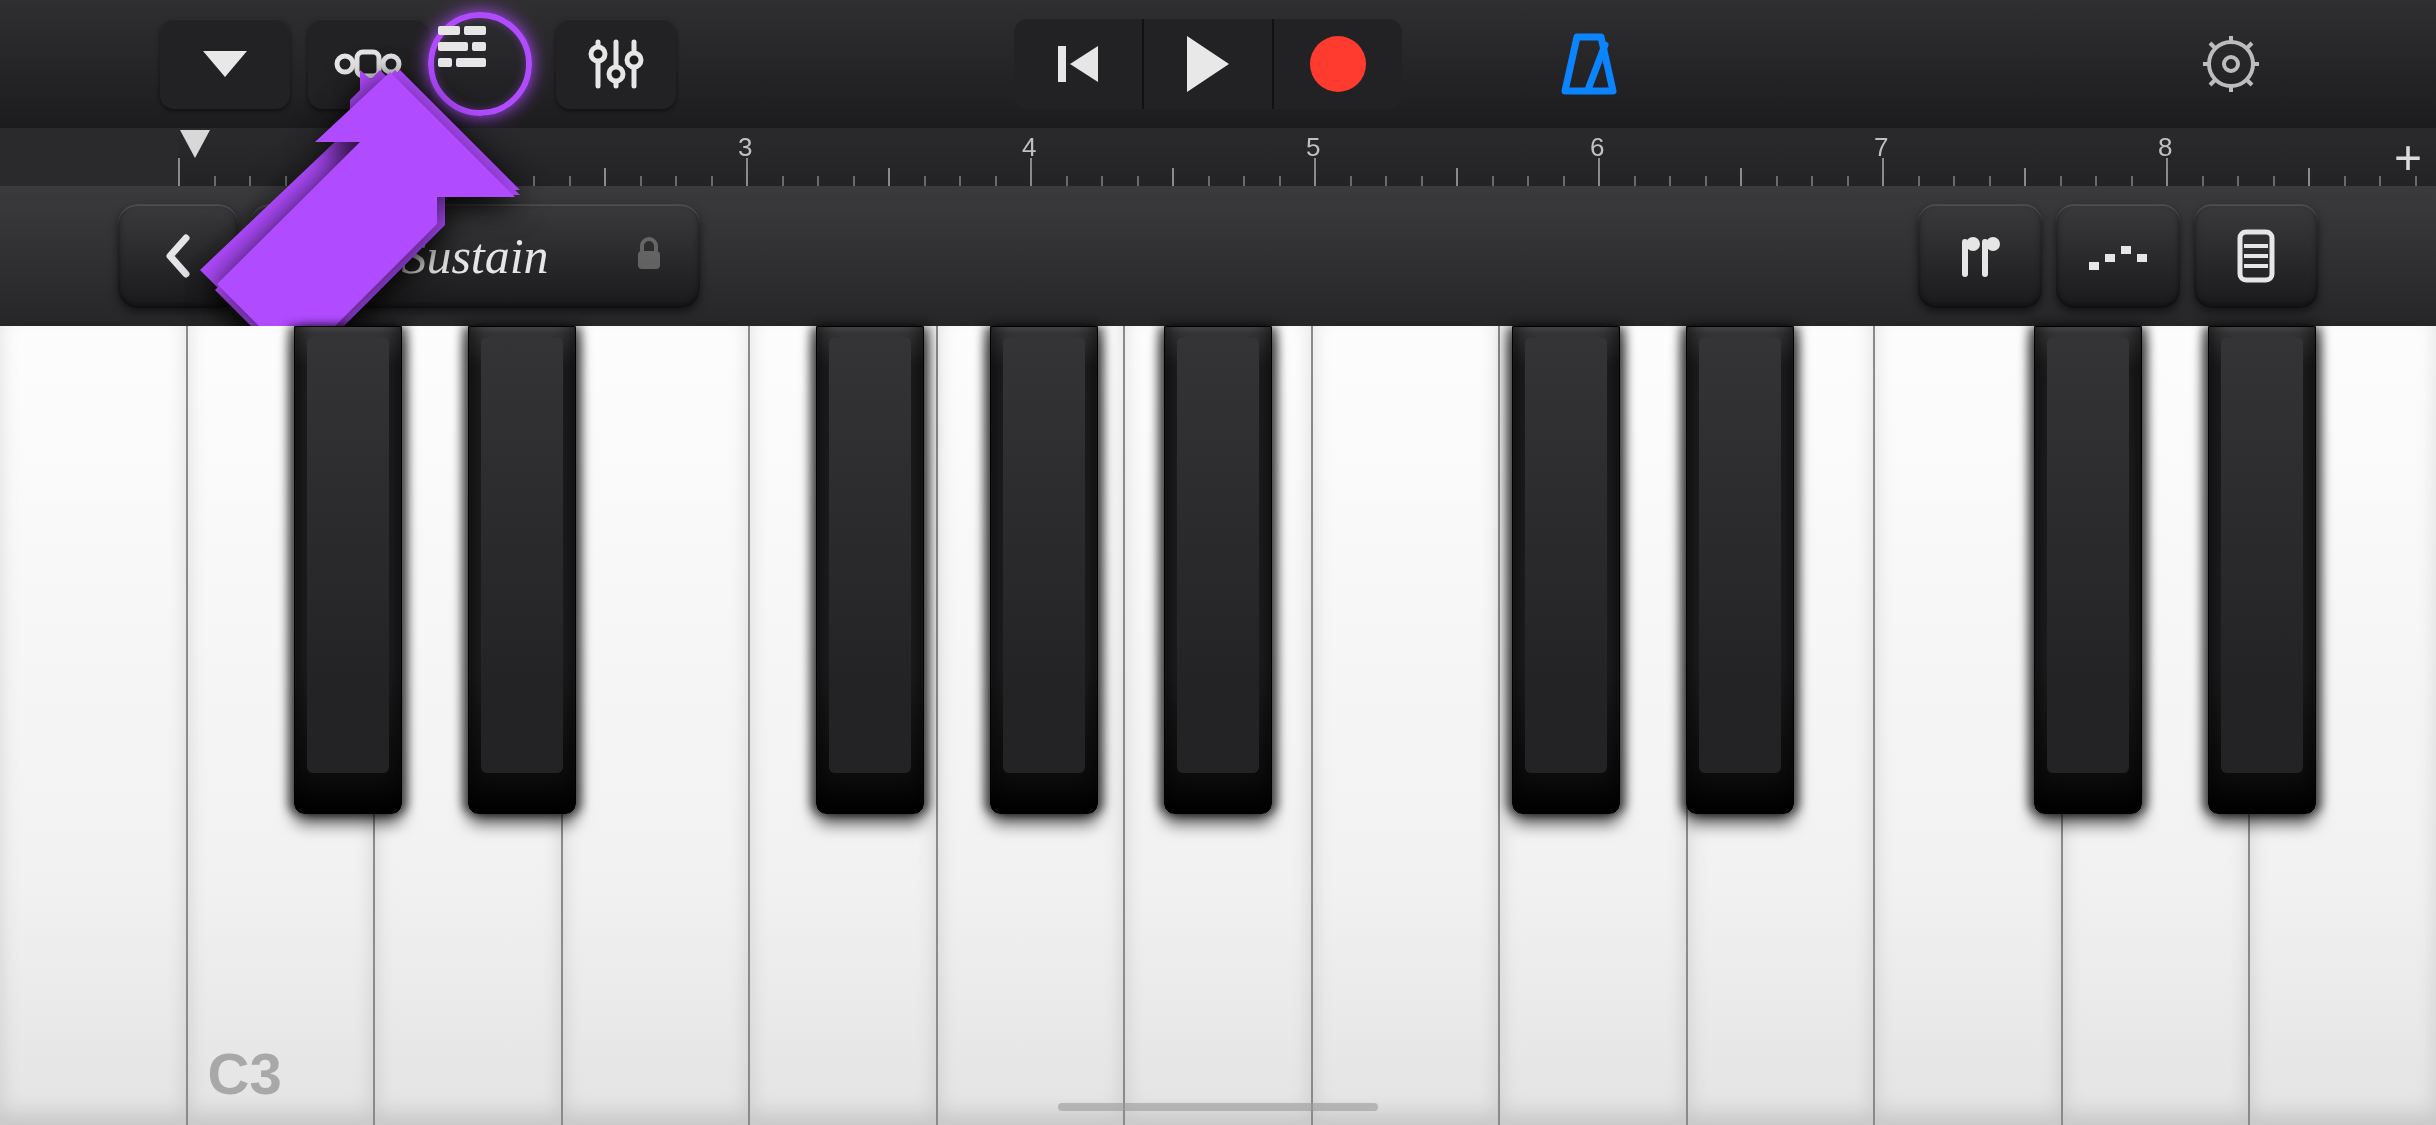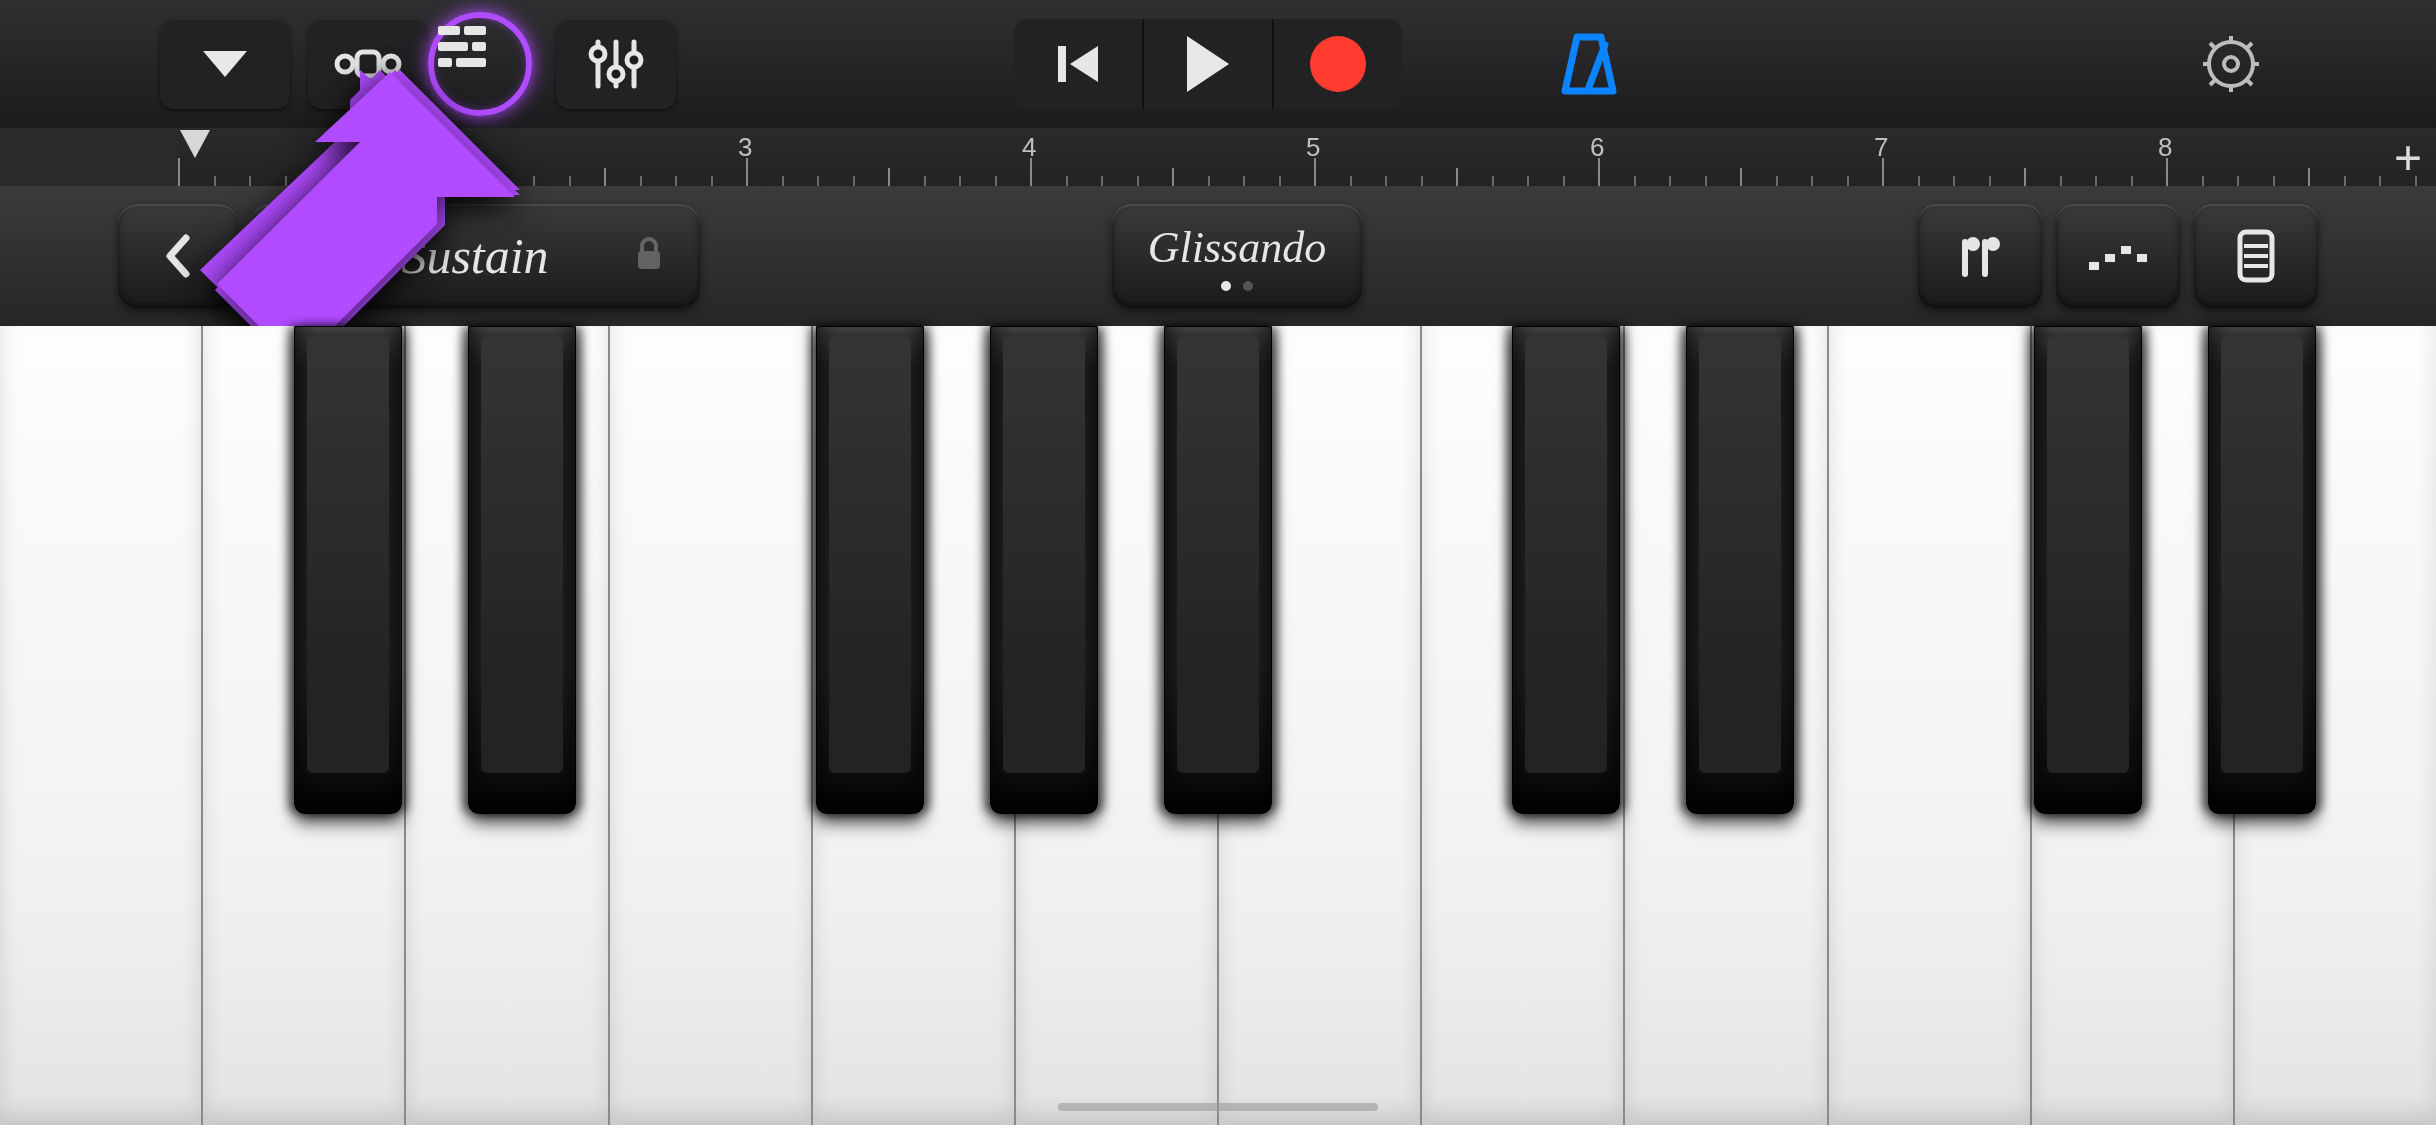--- a/index.html
+++ b/index.html
@@ -260,27 +260,20 @@
     </div>
     <div class="pill sustain-btn">
       <span>Sustain</span>
       <span class="lock">
         <svg width="30" height="38" viewBox="0 0 30 38">
           <rect x="4" y="16" width="22" height="18" rx="4" fill="#8a8a8a"></rect>
           <path d="M8 16 v-5 a7 7 0 0 1 14 0 v5" fill="none" stroke="#8a8a8a" stroke-width="4"></path>
         </svg>
       </span>
     </div>
-    <div class="pill gliss-btn">
-      <span>Glissando</span>
-      <div class="dots">
-        <div class="dot on"></div>
-          <div class="dot"></div>
-      </div>
-    </div>
     <div class="right-group">
       <div class="mini">
         <svg width="58" height="52" viewBox="0 0 58 52">
           <g stroke="#e6e6e6" stroke-width="6" stroke-linecap="round">
             <line x1="14" y1="12" x2="14" y2="44"></line>
               <line x1="34" y1="12" x2="34" y2="44"></line>
           </g>
           <circle cx="22" cy="14" r="7" fill="#e6e6e6"></circle>
             <circle cx="42" cy="14" r="7" fill="#e6e6e6"></circle>
         </svg>
@@ -324,20 +317,23 @@
      <polygon fill="#b04bff" points="230,0 350,120 275,120 275,155 130,300 50,220 200,70 155,70"></polygon>
      <polygon fill="#b04bff" points="225,0 350,125 270,125 270,150 125,300 45,220 195,70 195,30"></polygon>
   </svg>
   <svg class="arrow-overlay" style="left:175px; top:72px;" width="350" height="350" viewBox="0 0 350 350">
      <polygon fill="#b04bff" points="215,0 340,125 262,125 262,152 122,292 42,212 185,70 140,70"></polygon>
   </svg>
 
   <div class="keyboard">
     <div class="white-keys">
         <div class="wkey"></div>
+        <div class="wkey">
+          <div class="lbl">C3</div>
+        </div>
         <div class="wkey"></div>
         <div class="wkey"></div>
         <div class="wkey"></div>
         <div class="wkey"></div>
         <div class="wkey"></div>
         <div class="wkey"></div>
         <div class="wkey"></div>
         <div class="wkey"></div>
         <div class="wkey"></div>
         <div class="wkey"></div>

